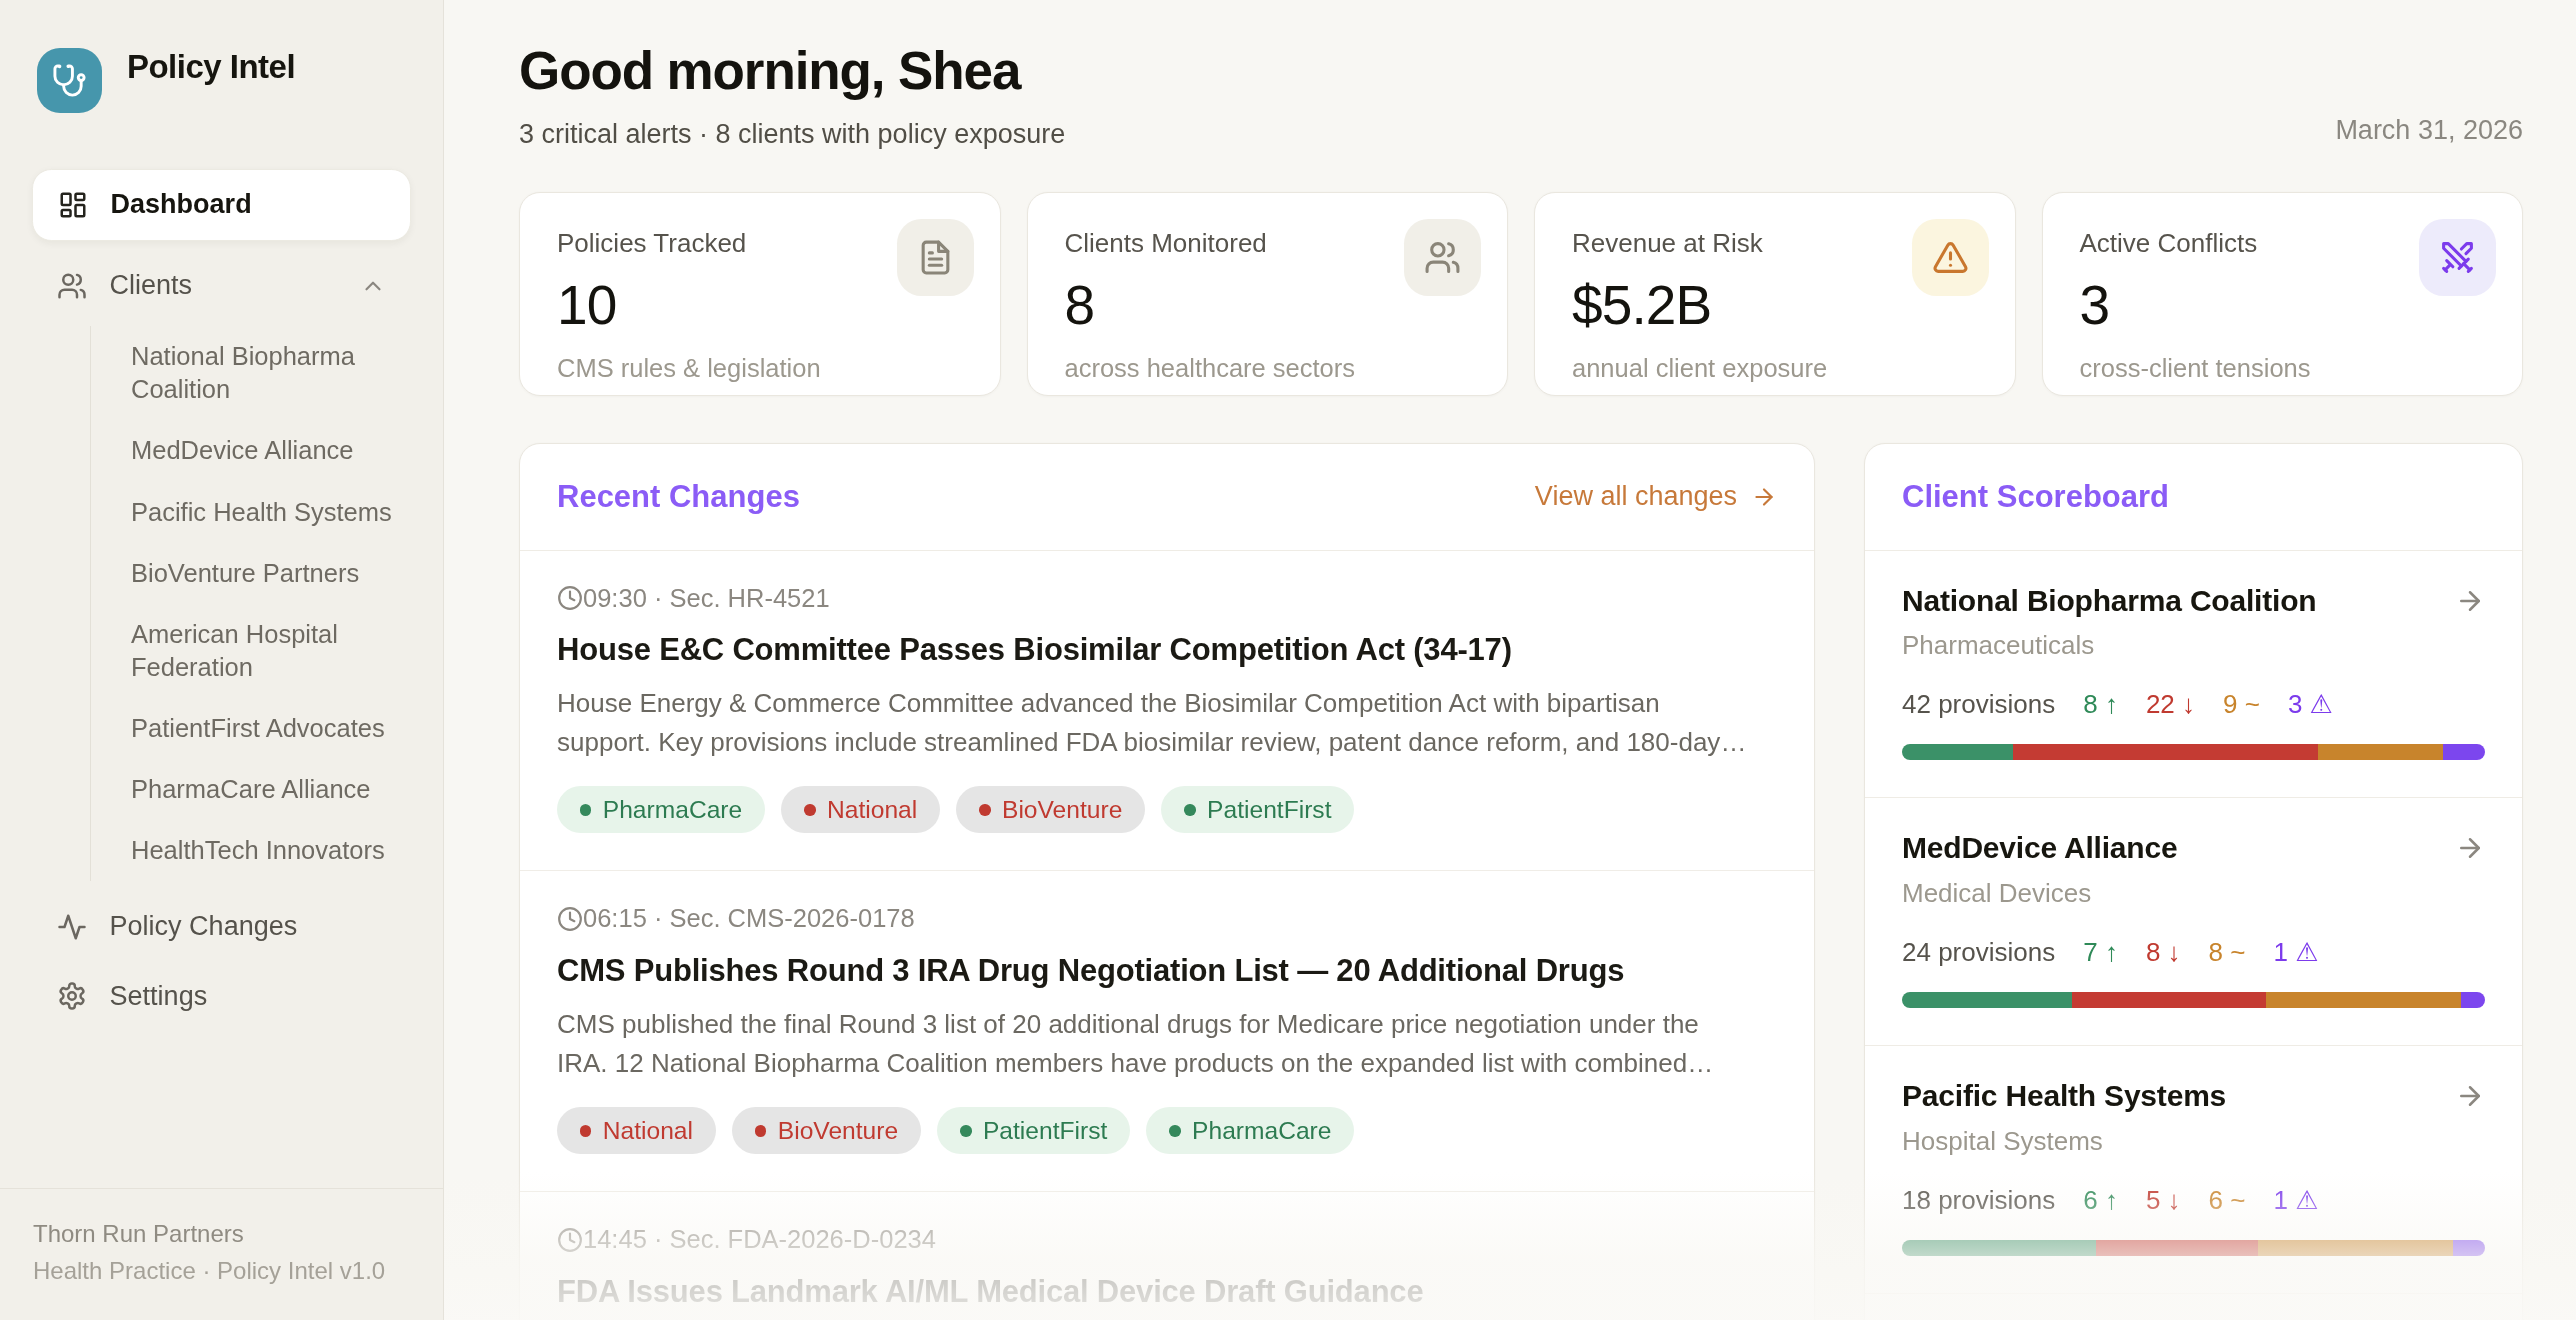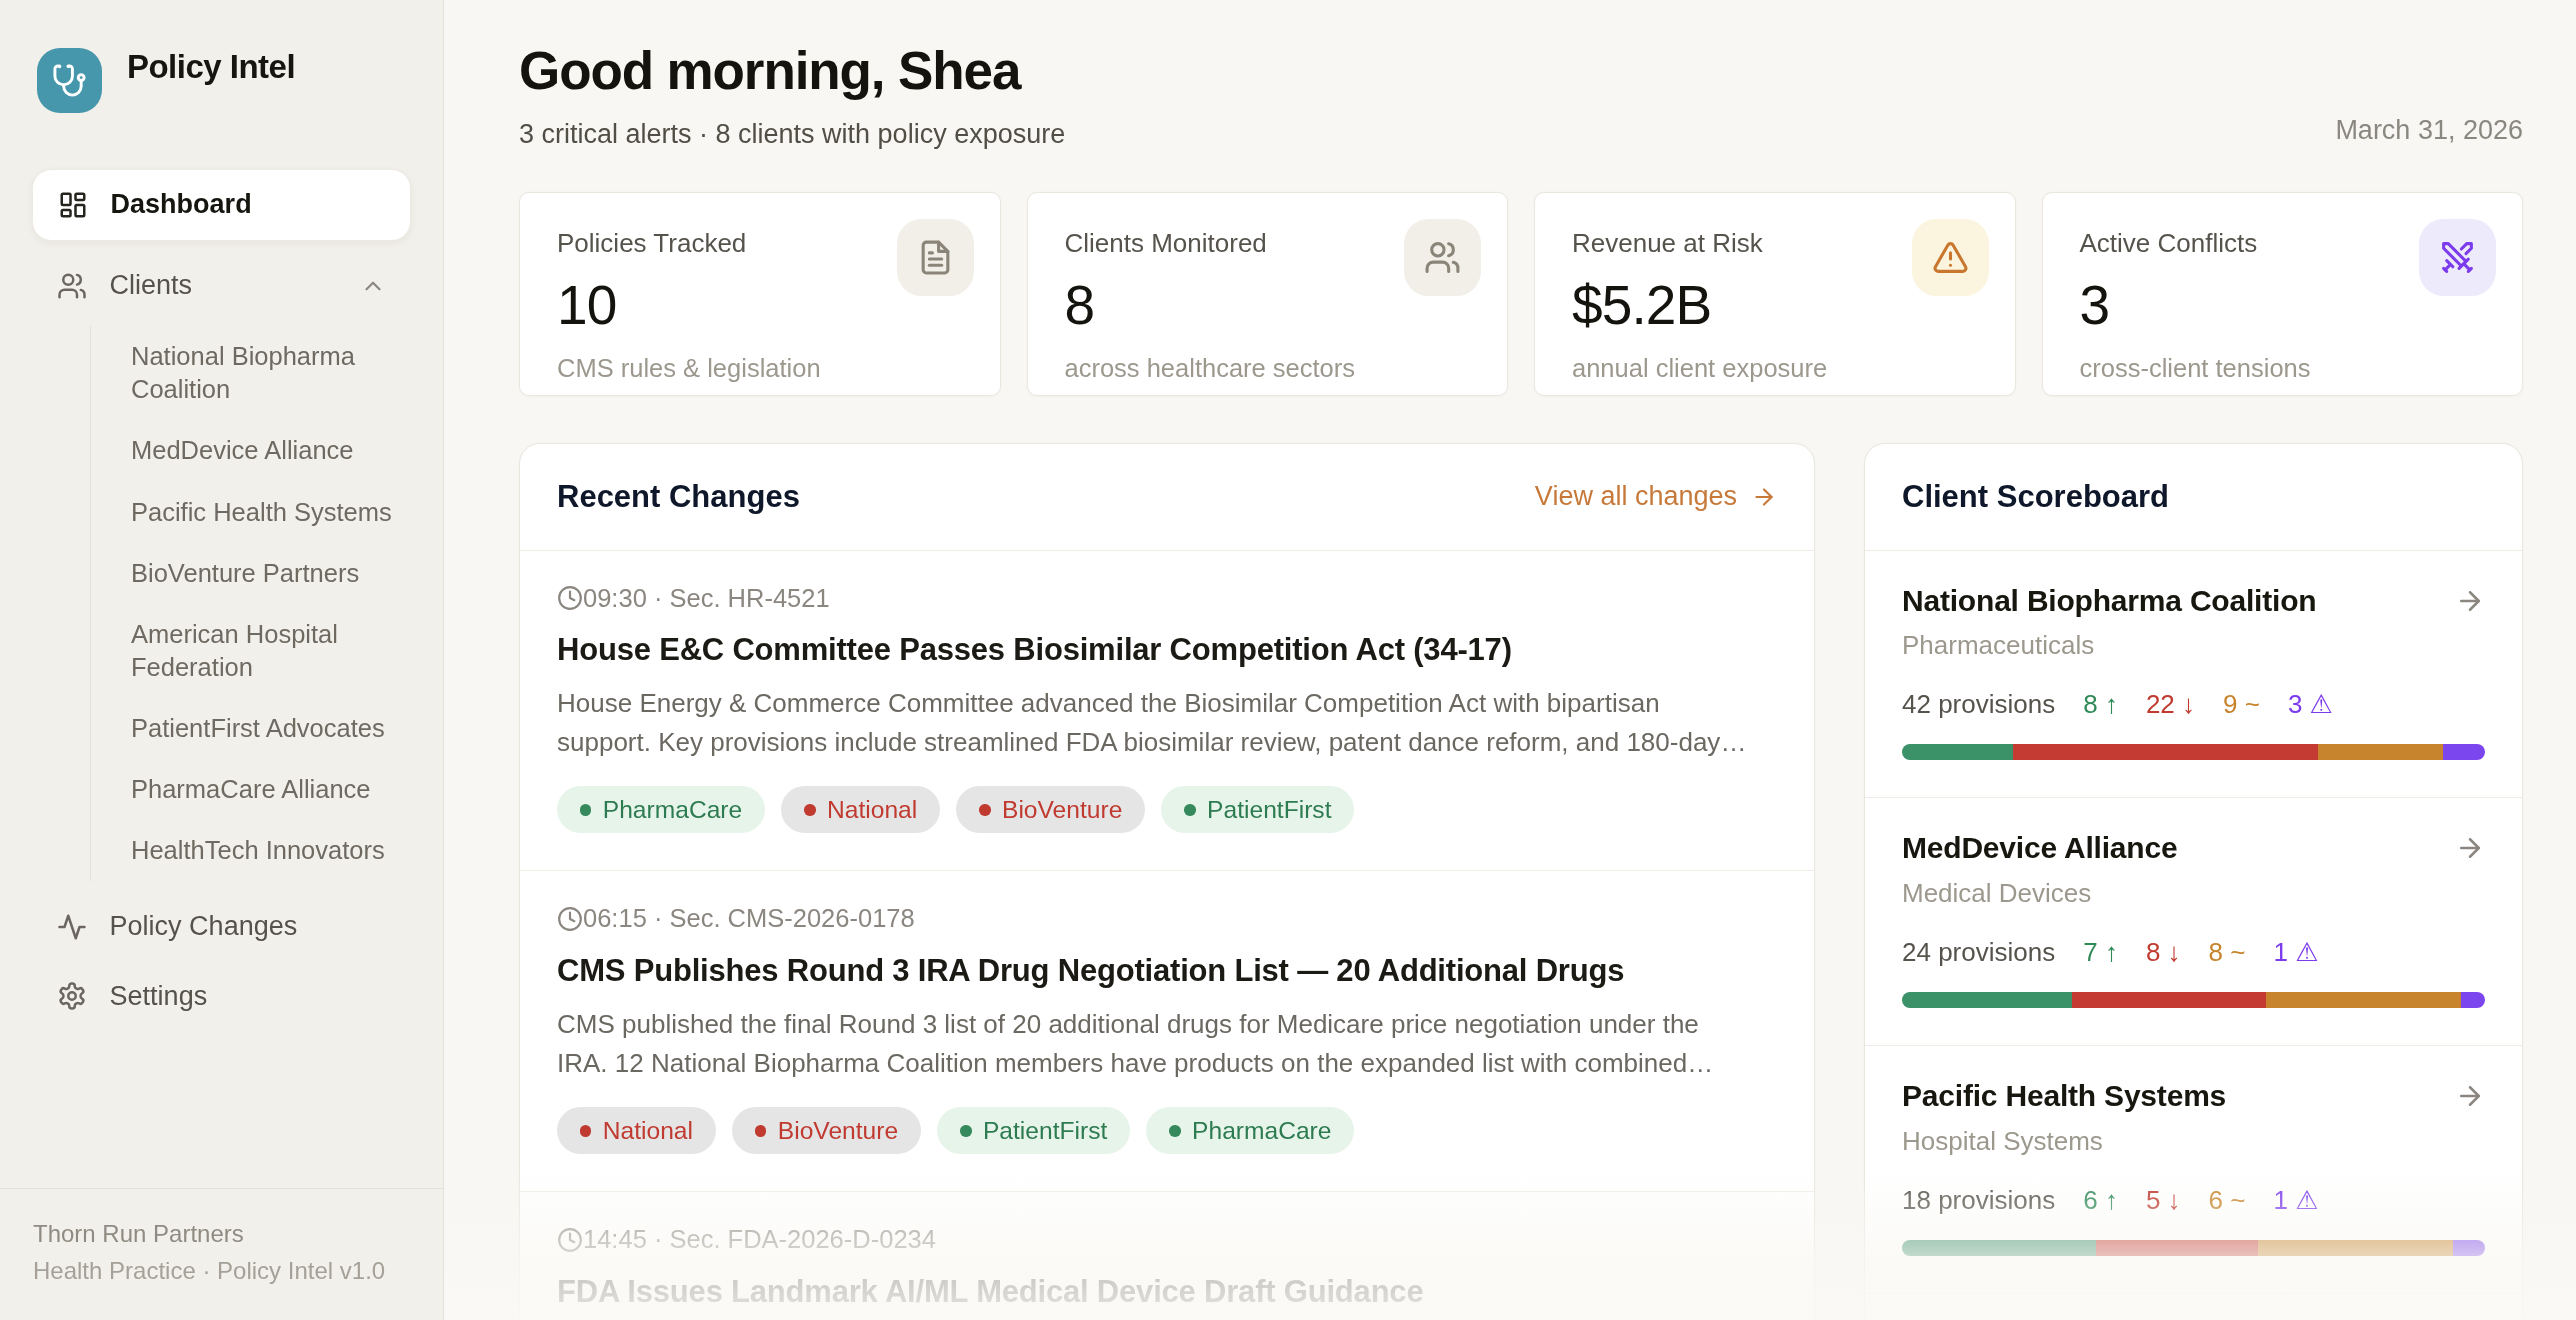--- a/index.html
+++ b/index.html
@@ -61,21 +61,21 @@
   
   .main { flex:1; position:relative; padding:40px 53px 0 75px; height:100%; }
 
   .header-row { display:flex; justify-content:space-between; align-items:flex-end; }
   .greeting { font-size:53px; font-weight:700; letter-spacing:-1.1px; color:#14130e; }
   .subtitle { margin-top:17.6px; font-size:27px; color:#514e46; }
   .date { font-size:27px; color:#8a8780; padding-bottom:3.5px; }
 
   .stats { display:grid; grid-template-columns:repeat(4,1fr); gap:26px; margin-top:42px; }
   .stat-card {
-    position:relative; background:#fff; border:0.9px solid #eae7df; border-radius:10px;
+    position:relative; background:#fff; border:0.9px solid #eae7df; border-radius:21px;
     padding:35px 37px; height:204px; box-shadow:0 0.9px 2.6px rgba(0,0,0,0.03);
   }
   .stat-label { font-size:26px; color:#56534c; }
   .stat-value { margin-top:14px; font-size:55px; font-weight:400; letter-spacing:-0.9px; color:#14130e; }
   .stat-caption { margin-top:17.6px; font-size:25.5px; color:#9c988e; }
   .stat-icon {
     position:absolute; top:26px; right:26px;
     width:77px; height:77px; border-radius:24.6px;
     display:flex; align-items:center; justify-content:center;
   }
@@ -85,21 +85,21 @@
     background:#fff; border:0.9px solid #eae7df; border-radius:21px;
     box-shadow:0 0.9px 2.6px rgba(0,0,0,0.03); overflow:hidden;
   }
   .recent-panel { flex:1; }
   .score-panel { width:659px; flex-shrink:0; }
 
   .panel-head {
     display:flex; align-items:center; justify-content:space-between;
     padding:35px 37px; border-bottom:0.9px solid #efece5;
   }
-  .panel-title { font-size:31px; font-weight:700; color:#0f172a; }
+  .panel-title { font-size:31px; font-weight:700; color:#8b5cf6; }
   .view-all {
     display:flex; align-items:center; gap:14px;
     font-size:27px; color:#c7793a; cursor:pointer; text-decoration:none;
   }
 
   .change-item { padding:33px 37px 37px; border-bottom:0.9px solid #f0ede7; cursor:pointer; }
   .change-item:last-child { border-bottom:none; }
   .meta { display:flex; align-items:center; font-size:25.5px; color:#8b8780; }
   .change-title { margin-top:19.3px; font-size:31px; font-weight:700; color:#1b1a14; letter-spacing:-0.2px; }
   .change-body {

